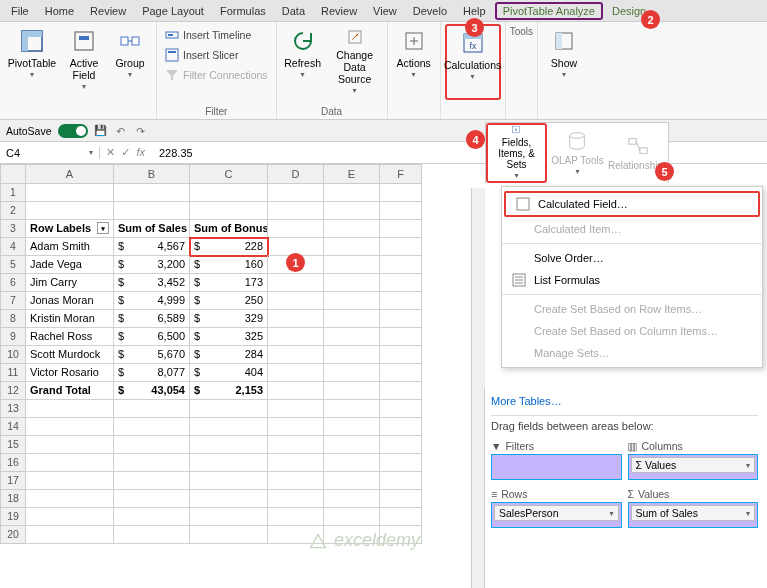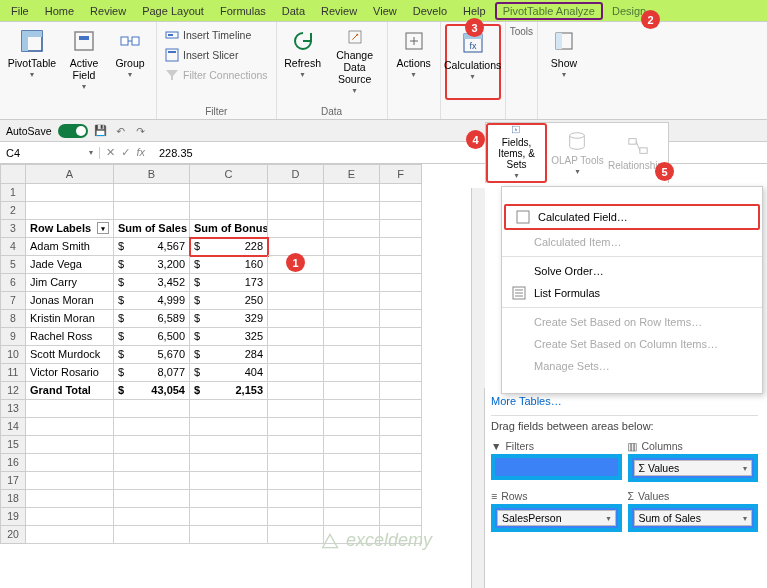--- a/index.html
+++ b/index.html
@@ -1,18 +1,18 @@
 <!DOCTYPE html>
 <html><head>
 <meta charset="utf-8">
 <style>
   * { box-sizing: border-box; font-family: "Segoe UI", Arial, sans-serif; }
   body { margin: 0; width: 767px; height: 588px; background: #fff; font-size: 11px; overflow: hidden; position: relative; }
   
-  .ribbon-tabs { display: flex; align-items: center; height: 22px; border-bottom: 1px solid #ccc; padding: 0 4px; gap: 2px; background: #bef264; }
+  .ribbon-tabs { display: flex; align-items: center; height: 22px; border-bottom: 1px solid #ccc; padding: 0 4px; gap: 2px; background: #e5e5e5; }
   .ribbon-tab { padding: 2px 7px; cursor: pointer; color: #333; }
   .ribbon-tab.special { color: #4b7537; font-weight: 400; }
   .ribbon-tab.active { border: 2px solid #701a75; border-radius: 3px; padding: 1px 6px; }
   
   .ribbon-body { display: flex; height: 98px; border-bottom: 1px solid #ccc; background: #f8f8f8; }
   .ribbon-group { display: flex; flex-direction: column; border-right: 1px solid #e0e0e0; padding: 2px 4px 0; }
   .ribbon-group-items { display: flex; flex: 1; align-items: flex-start; gap: 2px; }
   .ribbon-group-label { text-align: center; font-size: 10px; color: #666; padding: 2px 0; }
   .ribbon-btn-big { display: flex; flex-direction: column; align-items: center; justify-content: flex-start; width: 56px; height: 76px; padding: 3px 2px; cursor: pointer; text-align: center; font-size: 10.5px; line-height: 12px; }
   .ribbon-btn-big .ic { width: 24px; height: 24px; margin: 2px 0 4px; }
@@ -57,37 +57,37 @@
   .c3 { top: 18px; left: 465px; } .c4 { top: 130px; left: 466px; }
   .c5 { top: 162px; left: 655px; }
   
   .calc-dropdown { position: absolute; top: 122px; left: 485px; width: 184px; background: #fff; border: 1px solid #ccc; border-bottom: none; z-index: 10; }
   .calc-dropdown .row { display: flex; gap: 2px; height: 60px; }
   .dd-btn { flex: 1; display: flex; flex-direction: column; align-items: center; justify-content: center; font-size: 10px; text-align:center; line-height:11px; cursor: pointer; }
   .dd-btn .ic { width:22px; height:22px; margin-bottom: 3px; }
   .dd-btn.hl { border: 2.5px solid #e53935; border-radius: 3px; }
   .dd-btn.gray { color: #aaa; }
   
-  .flyout { position: absolute; top: 186px; left: 501px; width: 262px; background: #fff; border: 1px solid #ccc; box-shadow: 2px 2px 6px rgba(0,0,0,0.2); z-index: 11; padding: 16px 0; }
+  .flyout { position: absolute; top: 186px; left: 501px; width: 262px; background: #fff; border: 1px solid #ccc; box-shadow: 2px 2px 6px rgba(0,0,0,0.2); z-index: 11; padding: 3px 0; }
   .fly-item { display: flex; align-items: center; gap: 8px; padding: 4px 10px; font-size: 11px; cursor: pointer; }
   .fly-item.hl { border: 2.5px solid #e53935; margin: 1px 2px; border-radius: 2px; }
   .fly-item.gray { color: #aaa; }
   .fly-ic { width: 14px; height: 14px; display: inline-block; }
   .fly-sep { height: 1px; background: #e0e0e0; margin: 3px 0; }
   
   .field-panel { position: absolute; top: 388px; left: 484px; width: 280px; height: 200px; border-left: 1px solid #ccc; background: #fff; font-size: 11px; padding: 4px 6px; }
   .more-tables { padding: 3px 0 8px; color: #0066cc; cursor: pointer; }
   .drag-label { color: #444; padding: 4px 0 6px; border-top: 1px solid #ddd; }
   .areas { display: grid; grid-template-columns: 1fr 1fr; gap: 6px; }
   .area { }
   .area-h { display: flex; align-items: center; gap: 4px; font-size: 10.5px; color: #555; padding: 2px 0; }
-  .area-box { border: 4px solid #0ea5e9; min-height: 26px; background: #3b82f6; padding: 2px; }
+  .area-box { border: 1px solid #0ea5e9; min-height: 26px; background: #c4b5fd; padding: 2px; }
   .area-pill { background: #f4f4f4; border: 1px solid #bbb; padding: 1px 4px; display: flex; justify-content: space-between; align-items:center; font-size: 10.5px; }
   
-  .watermark { position: absolute; left: 320px; top: 530px; font-size: 18px; color: #c7d6c0; font-style: italic; display: flex; align-items: center; gap: 6px; z-index: 1; }
+  .watermark { position: absolute; left: 308px; top: 530px; font-size: 18px; color: #c7d6c0; font-style: italic; display: flex; align-items: center; gap: 6px; z-index: 1; }
   .wm-ic { width: 20px; height: 20px; }
   .scroll-stub { position:absolute; right:282px; top:188px; width:14px; bottom:0; background:#f0f0f0; border-left:1px solid #ccc;}
   .chev { font-size: 8px; color: #666; }
 </style>
 </head>
 <body>
 
 <div class="ribbon-tabs">
   <div class="ribbon-tab">File</div>
   <div class="ribbon-tab">Home</div>

